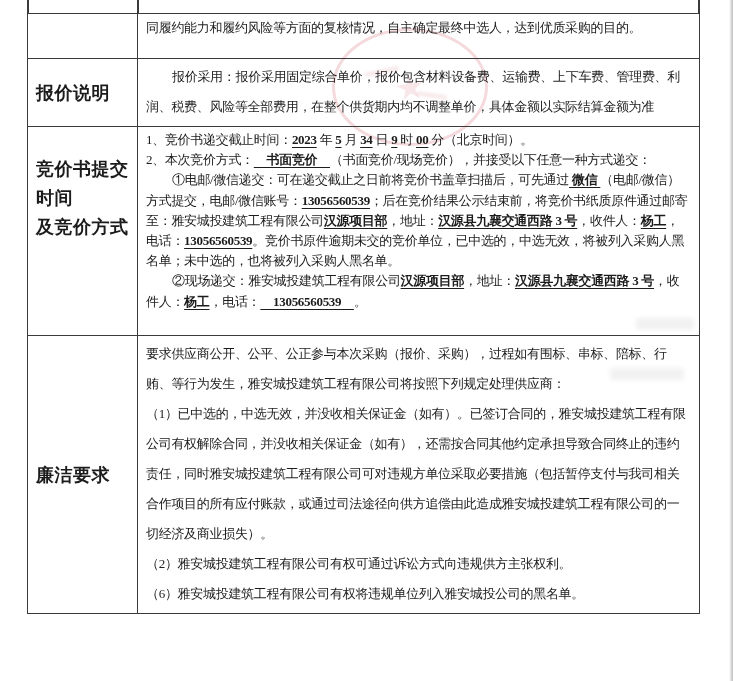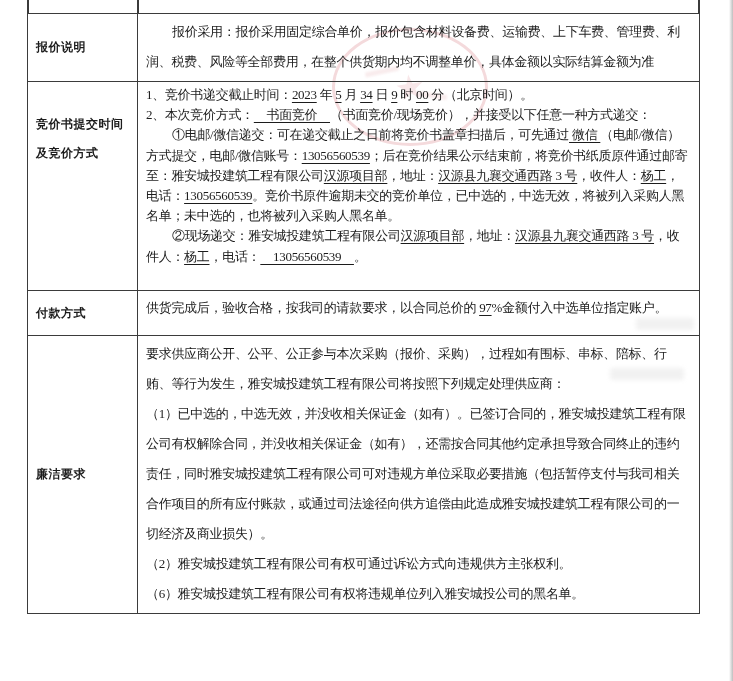--- a/index.html
+++ b/index.html
@@ -24,31 +24,32 @@
     padding:0 8px;
     font-size:13px;
     letter-spacing:-0.3px;
     vertical-align:top;
     overflow:hidden;
   }
   col.c-hdr { width:110px; }
 
   td.hdr {
     font-weight:bold;
-    font-size:12px;
+    font-size:18px;
     letter-spacing:0.5px;
     vertical-align:middle;
     white-space:pre-line;
   }
   p { margin:0; }
   .indent { text-indent:2em; }
   .u-seg {
     text-decoration:underline;
     text-underline-offset:3px;
     text-decoration-thickness:1px;
+    font-weight:bold;
   }
 
   
   tr.r0 td { height:40px; }
   tr.r1 td { height:64px; }
   tr.r2 td { height:180px; }
   tr.r3 td { height:37px; }
   tr.r4 td { height:274px; }
 
   tr.r0 td.cell { padding-top:4px; line-height:20px; }
@@ -110,40 +111,40 @@
 
 <div class="smudge" style="left:636px;top:318px;width:58px;height:12px;"></div>
 <div class="smudge" style="left:610px;top:368px;width:74px;height:12px;"></div>
 
 <table class="doc-table">
   <colgroup>
       <col class="c-hdr">
       <col>
     </colgroup>
   <tbody>
+      <tr class="r0">
+    <td class="hdr"></td>
+    <td class="cell">
+          <p><span>同履约能力和履约风险等方面的复核情况，自主确定最终中选人，达到优质采购的目的。</span></p>
+        </td>
+  </tr>
   <tr class="r1">
     <td class="hdr">报价说明</td>
     <td class="cell">
           <p class="indent"><span>报价采用：报价采用固定综合单价，报价包含材料设备费、运输费、上下车费、管理费、利润、税费、风险等全部费用，在整个供货期内均不调整单价，具体金额以实际结算金额为准</span></p>
         </td>
   </tr>
   <tr class="r2">
     <td class="hdr">竞价书提交时间
 及竞价方式</td>
     <td class="cell">
           <p><span>1、竞价书递交截止时间：</span><span class="u-seg">2023</span><span> 年 </span><span class="u-seg">5</span><span> 月 </span><span class="u-seg">34</span><span> 日 </span><span class="u-seg">9</span><span> 时 </span><span class="u-seg">00</span><span> 分（北京时间）。</span></p>
           <p><span>2、本次竞价方式：</span><span class="u-seg">　书面竞价　</span><span>（书面竞价/现场竞价），并接受以下任意一种方式递交：</span></p>
           <p class="indent"><span>①电邮/微信递交：可在递交截止之日前将竞价书盖章扫描后，可先通过</span><span class="u-seg"> 微信 </span><span>（电邮/微信）方式提交，电邮/微信账号：</span><span class="u-seg">13056560539</span><span>；后在竞价结果公示结束前，将竞价书纸质原件通过邮寄至：雅安城投建筑工程有限公司</span><span class="u-seg">汉源项目部</span><span>，地址：</span><span class="u-seg">汉源县九襄交通西路 3 号</span><span>，收件人：</span><span class="u-seg">杨工</span><span>，电话：</span><span class="u-seg">13056560539</span><span>。竞价书原件逾期未交的竞价单位，已中选的，中选无效，将被列入采购人黑名单；未中选的，也将被列入采购人黑名单。</span></p>
           <p class="indent"><span>②现场递交：雅安城投建筑工程有限公司</span><span class="u-seg">汉源项目部</span><span>，地址：</span><span class="u-seg">汉源县九襄交通西路 3 号</span><span>，收件人：</span><span class="u-seg">杨工</span><span>，电话：</span><span class="u-seg">　13056560539　</span><span>。</span></p>
-        </td>
-  </tr>
-  <tr class="r3">
-    <td class="hdr">付款方式</td>
-    <td class="cell">
-          <p><span>供货完成后，验收合格，按我司的请款要求，以合同总价的 </span><span class="u-seg">97</span><span>%金额付入中选单位指定账户。</span></p>
         </td>
   </tr>
   <tr class="r4">
     <td class="hdr">廉洁要求</td>
     <td class="cell">
           <p><span>要求供应商公开、公平、公正参与本次采购（报价、采购），过程如有围标、串标、陪标、行贿、等行为发生，雅安城投建筑工程有限公司将按照下列规定处理供应商：</span></p>
           <p><span>（1）已中选的，中选无效，并没收相关保证金（如有）。已签订合同的，雅安城投建筑工程有限公司有权解除合同，并没收相关保证金（如有），还需按合同其他约定承担导致合同终止的违约责任，同时雅安城投建筑工程有限公司可对违规方单位采取必要措施（包括暂停支付与我司相关合作项目的所有应付账款，或通过司法途径向供方追偿由此造成雅安城投建筑工程有限公司的一切经济及商业损失）。</span></p>
           <p><span>（2）雅安城投建筑工程有限公司有权可通过诉讼方式向违规供方主张权利。</span></p>
           <p><span>（6）雅安城投建筑工程有限公司有权将违规单位列入雅安城投公司的黑名单。</span></p>
         </td>

